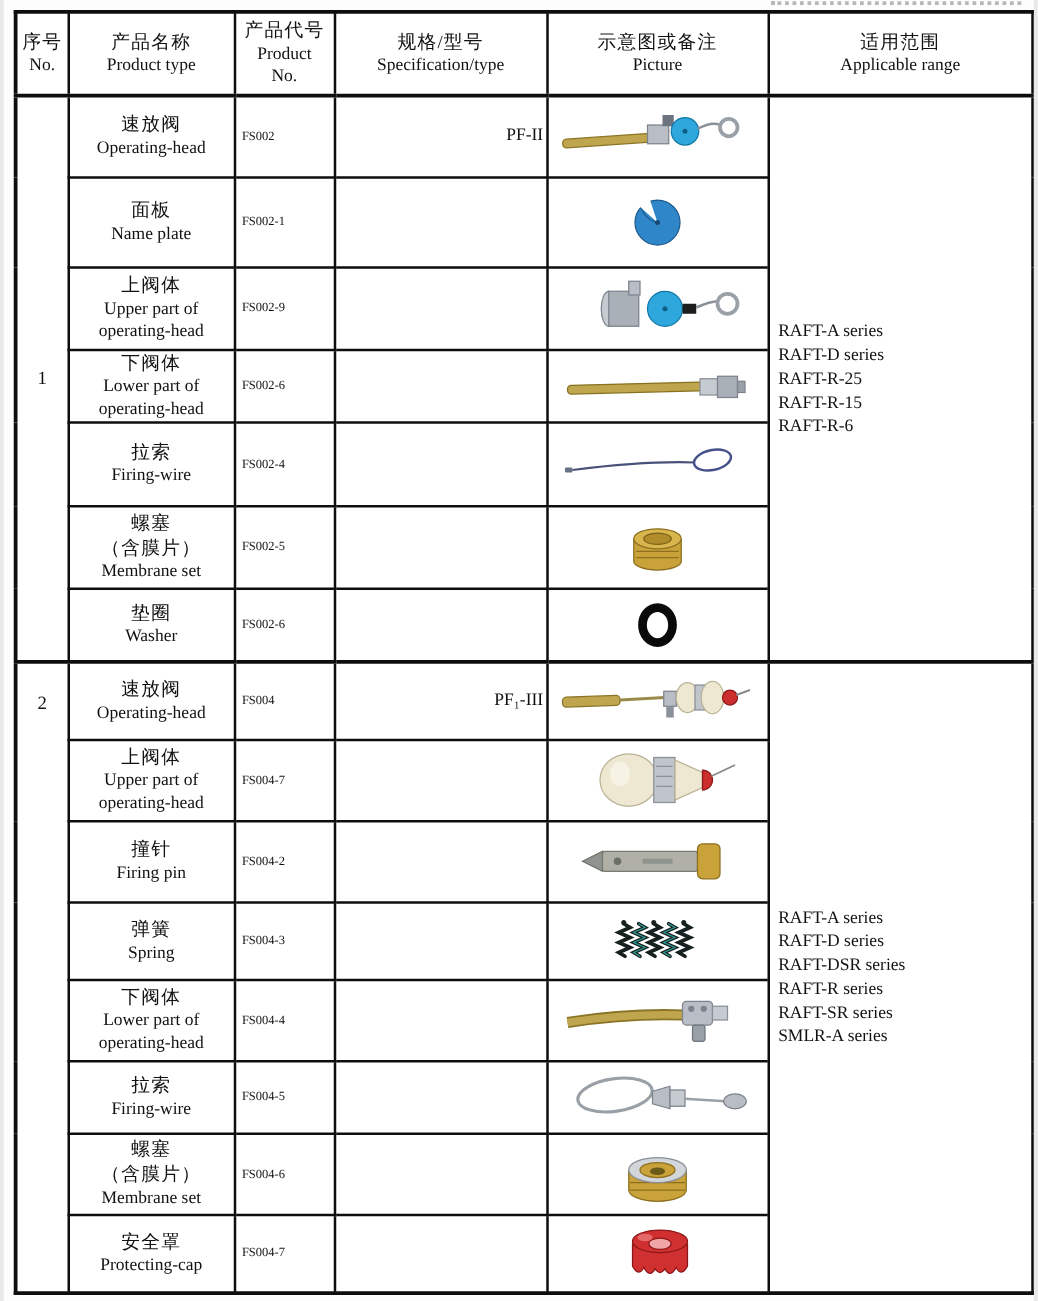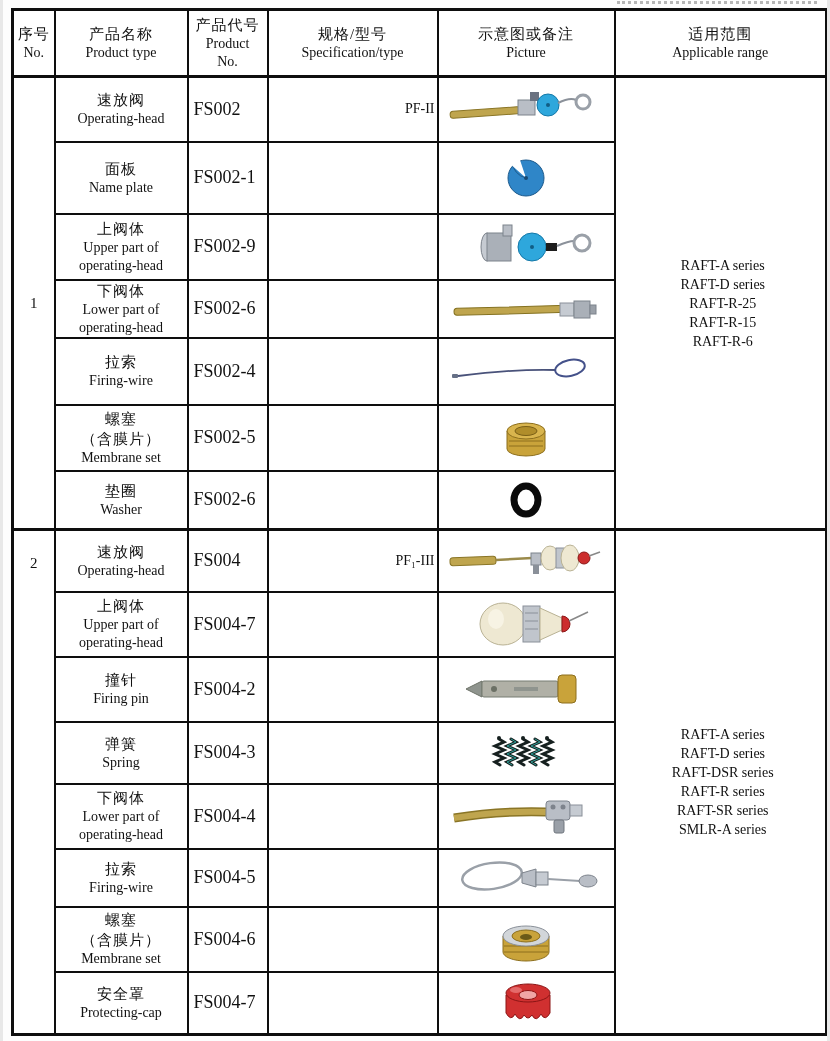--- a/index.html
+++ b/index.html
@@ -9,23 +9,23 @@
             border-top:3px dotted #9a9a9a;opacity:.7;}
   table.parts{position:absolute;left:8px;top:8px;width:814px;border-collapse:collapse;
               table-layout:fixed;border:3px solid #0e0e0e;background:#fff;}
   td{border:2px solid #0e0e0e;padding:0 2px;vertical-align:middle;text-align:center;overflow:hidden;}
   tr.gstart td{border-top:3px solid #0e0e0e;}
   .cn{display:block;font-size:15px;line-height:20px;letter-spacing:1px;white-space:pre-line;}
   .en{display:block;font-size:14px;line-height:18px;}
   td.no-cell{font-size:15px;}
   td.no-top{vertical-align:top;}
   td.no-top .num{display:block;padding-top:24px;}
-  td.pno{text-align:left;padding-left:5px;font-size:18px;}
+  td.pno{text-align:left;padding-left:5px;font-size:10px;}
   td.spec{text-align:right;padding-left:6px;font-size:14px;}
-  td.range{text-align:center;padding-left:7px;font-size:14px;line-height:19px;
+  td.range{text-align:left;padding-left:7px;font-size:14px;line-height:19px;
            white-space:pre-line;font-weight:400;}
   td.pic{padding:0;}
   td.pic svg{display:block;margin:0 auto;}
 </style>
 </head>
 <body>
 
 <div class="page">
   <div class="artifact"></div>
 

